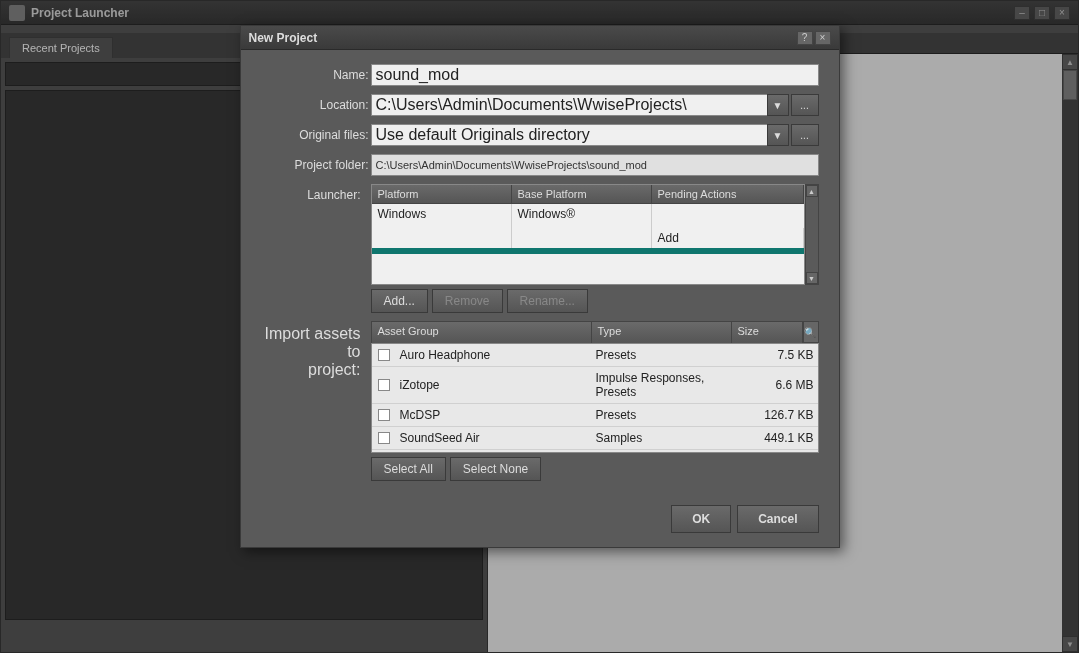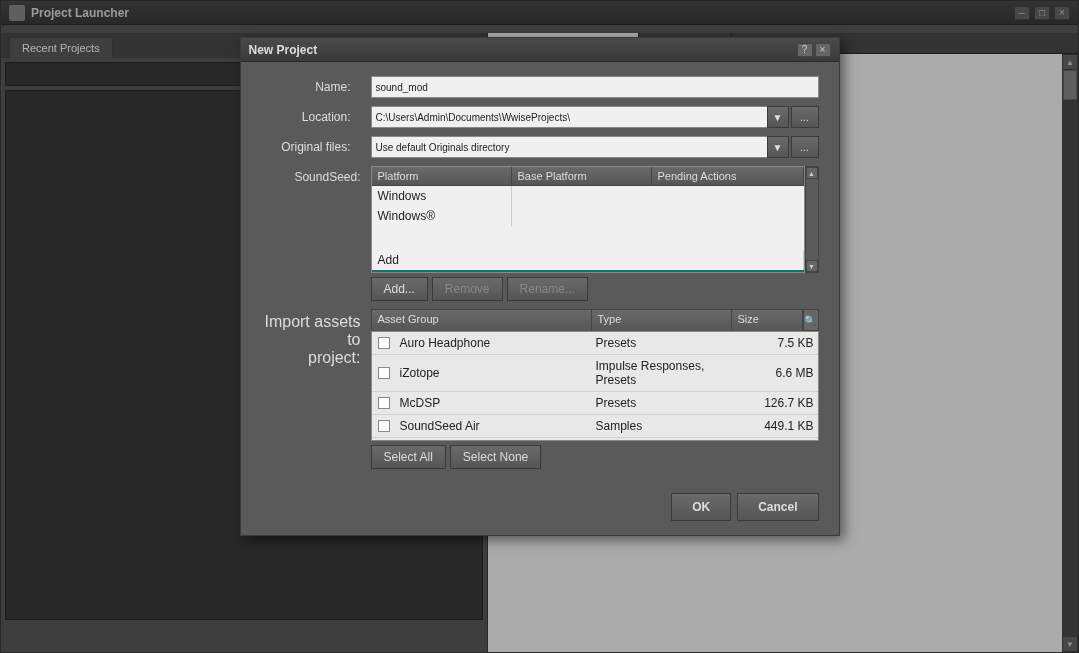--- a/index.html
+++ b/index.html
@@ -267,31 +267,31 @@
       display: flex;
       align-items: center;
       margin-bottom: 8px;
     }
 
     .form-label {
       width: 110px;
       color: #ddd;
       font-size: 12px;
       text-align: right;
-      padding-right: 20px;
+      padding-right: 2px;
       flex-shrink: 0;
     }
 
     .form-input {
       flex: 1;
       height: 22px;
       background: #f0f0f0;
       border: 1px solid #888;
       color: #222;
-      font-size: 10px;
+      font-size: 16px;
       padding: 0 4px;
       outline: none;
     }
 
     .form-input-with-btn {
       display: flex;
       flex: 1;
     }
 
     .form-input-with-btn .form-input {
@@ -367,22 +367,21 @@
 
     .platforms-table-body {
       background: #f0f0f0;
       min-height: 80px;
       max-height: 110px;
       overflow-y: auto;
     }
 
     .platforms-row {
       display: flex;
-      border-bottom: 2px solid #0f766e;
-      flex-direction: column;
+      border-bottom: 6px solid #0f766e;
     }
 
     .platforms-row .col {
       padding: 3px 6px;
       font-size: 12px;
       color: #222;
       border-right: 1px solid #ccc;
     }
 
     .platforms-row .col:first-child {
@@ -765,23 +764,27 @@
 
         <div class="form-row">
           <span class="form-label">Original files:</span>
           <div class="form-input-with-btn">
             <input class="form-input" type="text" value="Use default Originals directory" style="flex: 1 1 0%;">
             <div class="dropdown-btn">▼</div>
             <div class="browse-btn">...</div>
           </div>
         </div>
 
+        <div class="form-row">
+          <span class="form-label">Project folder:</span>
+          <input class="project-folder-input" type="text" value="C:\Users\Admin\Documents\WwiseProjects\sound_mod" readonly="" style="">
+        </div>
 
         <div class="form-row" style="align-items:flex-start;">
-          <span class="form-section-label">SoundSeed:</span>
+          <span class="form-section-label">Launcher:</span>
           <div style="flex:1;">
             <div class="platforms-wrapper">
               <div class="platforms-container">
                 <div class="platforms-table-header">
                   <div class="col">Platform</div>
                   <div class="col">Base Platform</div>
                   <div class="col">Pending Actions</div>
                 </div>
                 <div class="platforms-table-body">
                   <div class="platforms-row">

